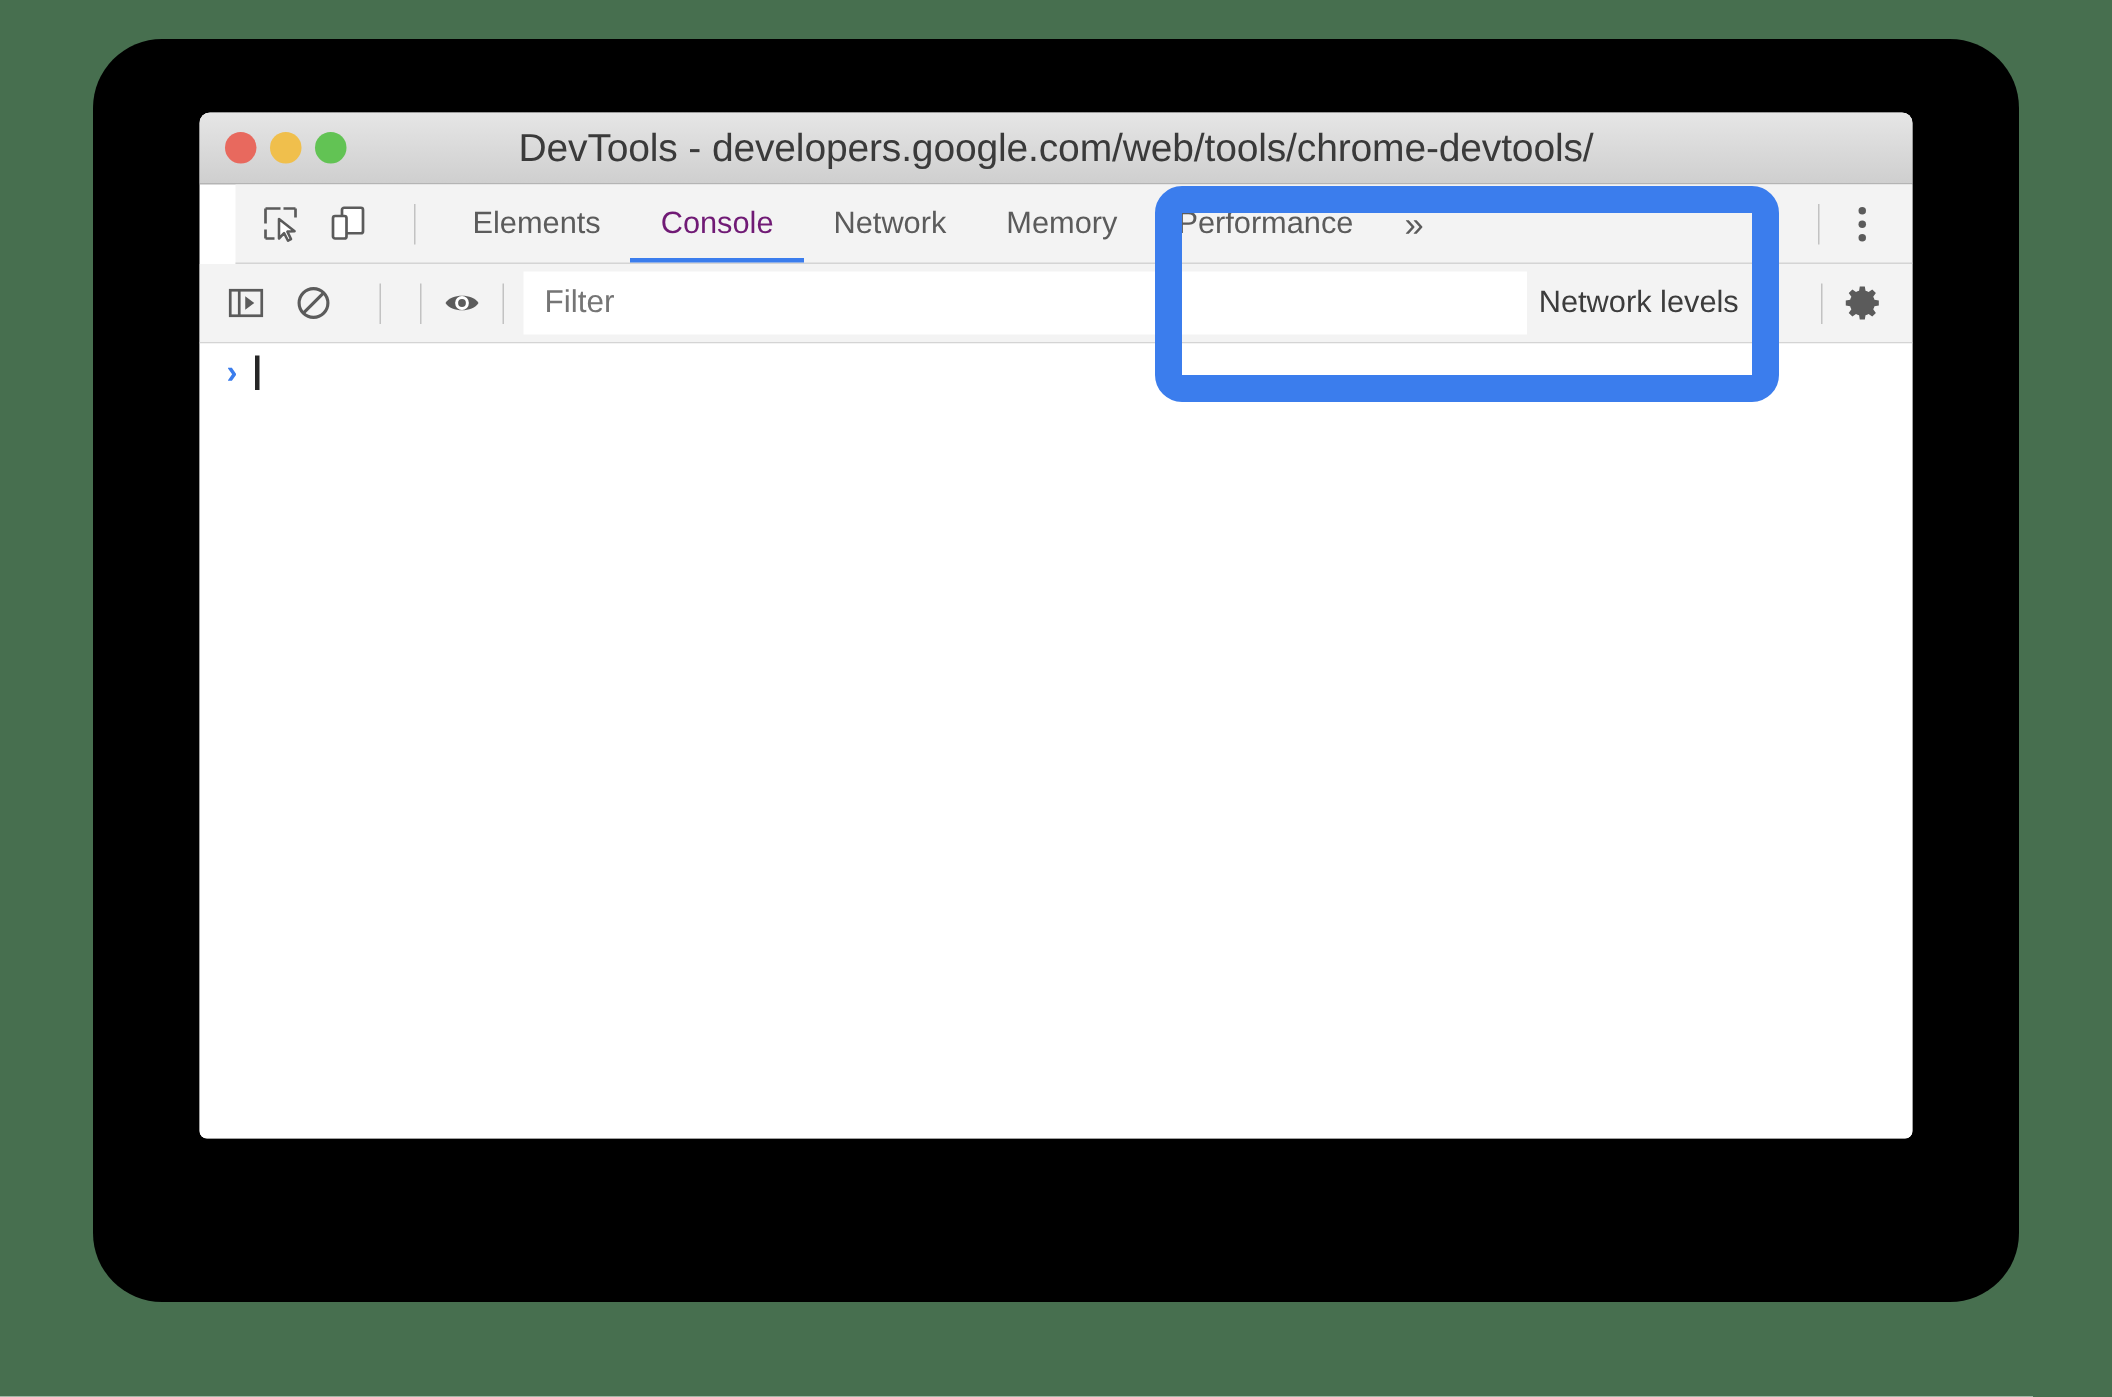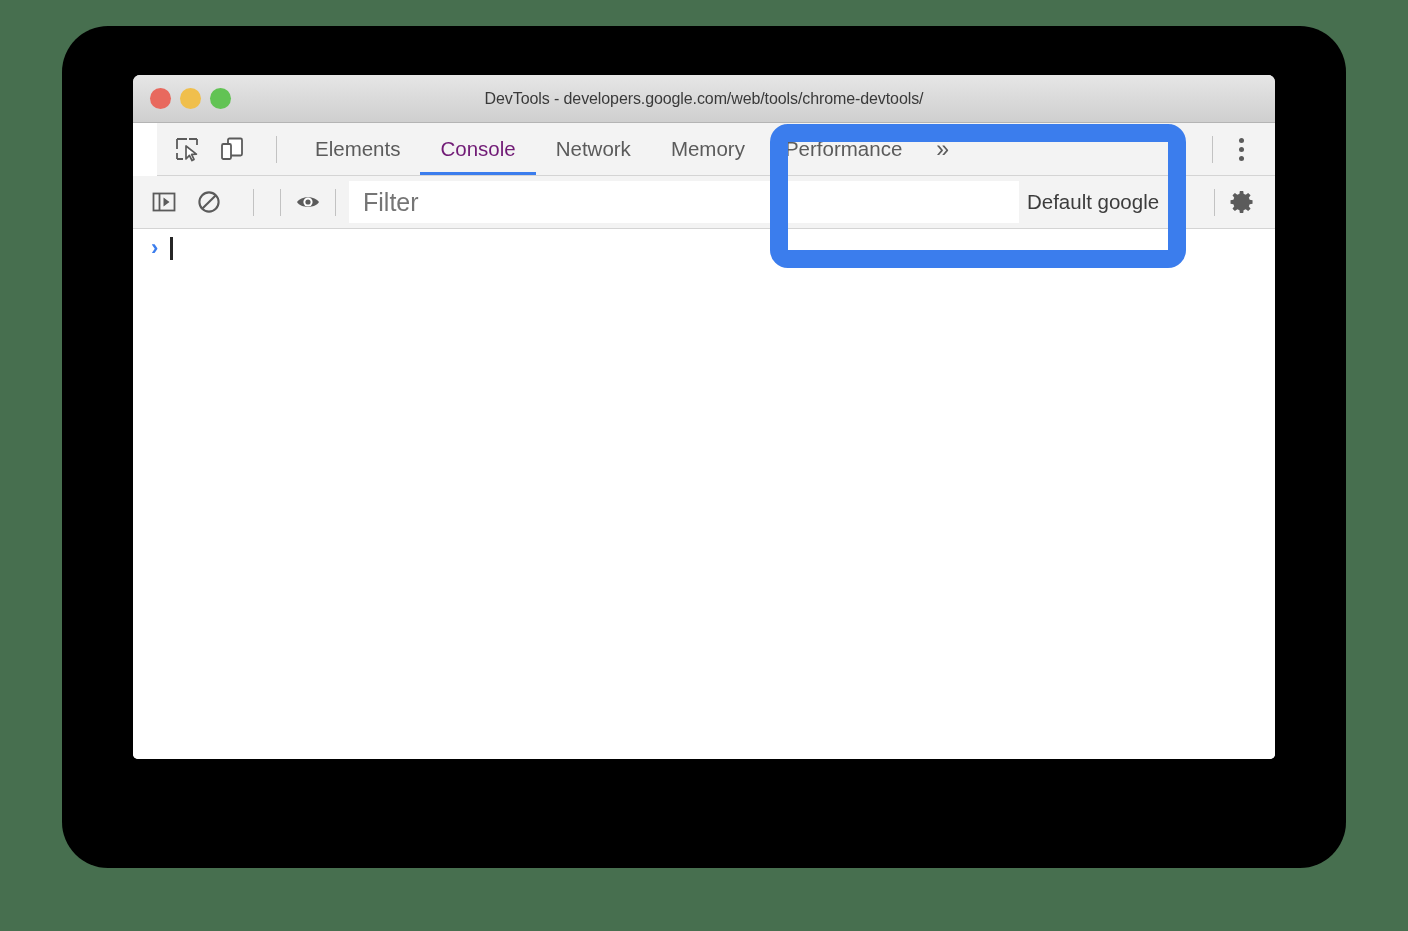--- a/index.html
+++ b/index.html
@@ -65,21 +65,21 @@
     height: 21px;
     border-radius: 50%;
   }
   .light.red    { background: #e8695e; }
   .light.yellow { background: #f0bf4c; }
   .light.green  { background: #62c354; }
 
   #window-title {
     width: 100%;
     text-align: center;
-    font-size: 16px;
+    font-size: 26px;
     color: #3a3a3a;
     letter-spacing: -0.1px;
     white-space: nowrap;
   }
 
   
   #tabbar {
     position: relative;
     height: 52px;
     flex: 0 0 52px;
@@ -191,21 +191,21 @@
     color: #4a4a4a;
   }
   #filter-input {
     flex: 1;
     background: #ffffff;
     align-self: center;
     height: 40px;
     display: flex;
     align-items: center;
     padding-left: 14px;
-    font-size: 25px;
+    font-size: 21px;
     color: #9a9a9a;
     border: none;
     outline: none;
     font-family: "Liberation Sans", sans-serif;
   }
   #levels-select {
     display: flex;
     align-items: center;
     gap: 9px;
     font-size: 20.5px;
@@ -351,21 +351,21 @@
         <circle cx="14" cy="14" r="4.6" fill="#ffffff"></circle>
         <circle cx="14" cy="14" r="2.6" fill="#5b5b5b"></circle>
       </svg>
     </span>
 
     <span class="vsep"></span>
 
     <input id="filter-input" type="text" placeholder="Filter" style="">
 
     <div id="levels-select">
-      <span>Default google</span>
+      <span>Network levels</span>
       <span class="caret">▼</span>
     </div>
 
     <div class="fb-right">
       <span class="vsep"></span>
       <span class="tb-icon">
         <svg width="30" height="30" viewBox="0 0 30 30">
           <path fill="#5b5b5b" d="M15 10.1a4.9 4.9 0 1 0 0 9.8 4.9 4.9 0 0 0 0-9.8zm0 7.3a2.4 2.4 0 1 1 0-4.8 2.4 2.4 0 0 1 0 4.8z"></path>
           <path fill="#5b5b5b" d="M26.3 16.8v-3.6l-3.1-.5a8.6 8.6 0 0 0-.9-2.2l1.9-2.6-2.6-2.6-2.6 1.9a8.6 8.6 0 0 0-2.2-.9l-.5-3.1h-3.6l-.5 3.1c-.8.2-1.5.5-2.2.9L7.4 5.3 4.8 7.9l1.9 2.6c-.4.7-.7 1.4-.9 2.2l-3.1.5v3.6l3.1.5c.2.8.5 1.5.9 2.2l-1.9 2.6 2.6 2.6 2.6-1.9c.7.4 1.4.7 2.2.9l.5 3.1h3.6l.5-3.1c.8-.2 1.5-.5 2.2-.9l2.6 1.9 2.6-2.6-1.9-2.6c.4-.7.7-1.4.9-2.2l3.1-.5z"></path>
         </svg>

